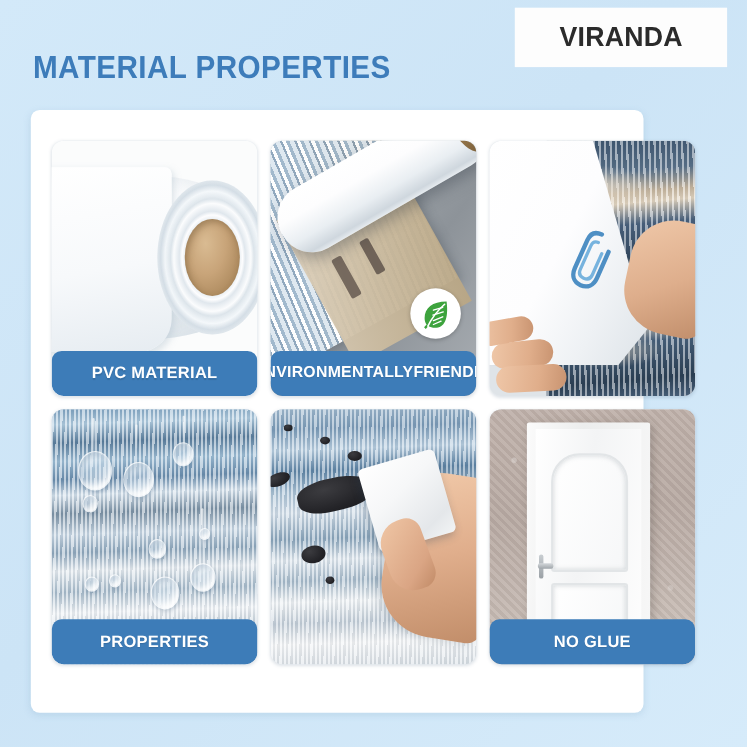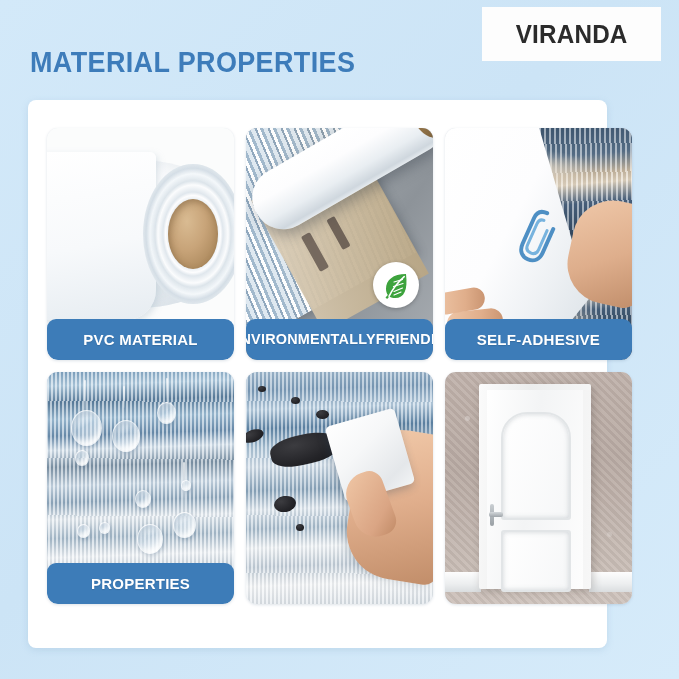--- a/index.html
+++ b/index.html
@@ -38,21 +38,21 @@
     color: #3d7cba;
     font-family: "Liberation Sans", sans-serif;
     transform: scaleX(0.93);
     transform-origin: left center;
     white-space: nowrap;
   }
   .logo-box {
     position: absolute;
     right: 18px;
     top: 7px;
-    width: 179px;
+    width: 193px;
     height: 54px;
     background: #fdfdfd;
     display: flex;
     align-items: center;
     justify-content: center;
   }
   .logo-text {
     font-size: 25px;
     font-weight: bold;
     letter-spacing: 0.2px;
@@ -63,21 +63,20 @@
   
   .panel {
     position: absolute;
     left: 28px;
     top: 100px;
     width: 557px;
     height: 548px;
     background: #ffffff;
     border-radius: 8px;
     box-shadow: 0 2px 7px rgba(120,160,190,0.22);
-    padding-left: 22px;
   }
 
   .grid {
     position: absolute;
     left: 19px;
     top: 28px;
     width: 585px;
     display: flex;
     flex-wrap: wrap;
     gap: 12px 12px;
@@ -478,21 +477,20 @@
                 <path d="M18 8 C11 8 8 12 8 18 L8 46 C8 53 12 58 19 58 C26 58 30 53 30 46 L30 20" stroke="#4e8fc4" stroke-width="4" fill="none" stroke-linecap="round"></path>
                 <path d="M18 16 C14 16 13 19 13 22 L13 45 C13 49 15 51 19 51 C23 51 25 49 25 45 L25 24" stroke="#77b3de" stroke-width="3" fill="none" stroke-linecap="round"></path>
               </svg>
             </div>
             <div class="adh-hand-b"></div>
             <div class="adh-finger" style="left:2px;bottom:26px;width:56px;height:24px;transform:rotate(-6deg);"></div>
             <div class="adh-finger" style="left:6px;bottom:4px;width:64px;height:24px;transform:rotate(-3deg);"></div>
             <div class="adh-finger" style="left:-10px;bottom:48px;width:50px;height:22px;transform:rotate(-10deg);"></div>
           </div>
         </div>
-        <div class="card-label">SELF-ADHESIVE</div>
       </div>
 
       <div class="card">
         <div class="card-photo">
           <div class="sc-water">
             <div class="trail" style="left:37px;top:8px;height:36px;"></div>
             <div class="trail" style="left:76px;top:14px;height:22px;"></div>
             <div class="trail" style="left:119px;top:6px;height:26px;"></div>
             <div class="drop" style="left:24px;top:38px;width:29px;height:34px;"></div>
             <div class="drop" style="left:65px;top:48px;width:26px;height:30px;"></div>
@@ -534,17 +532,18 @@
             <div class="door-baseboard left"></div>
             <div class="door-baseboard right"></div>
             <div class="door-frame"></div>
             <div class="door-leaf"></div>
             <div class="door-panel-top"></div>
             <div class="door-panel-bot"></div>
             <div class="door-lock"></div>
             <div class="door-handle"></div>
           </div>
         </div>
+        <div class="card-label">NO GLUE</div>
       </div>
 
     </div>
   </div>
 </div>
 
 </body></html>

